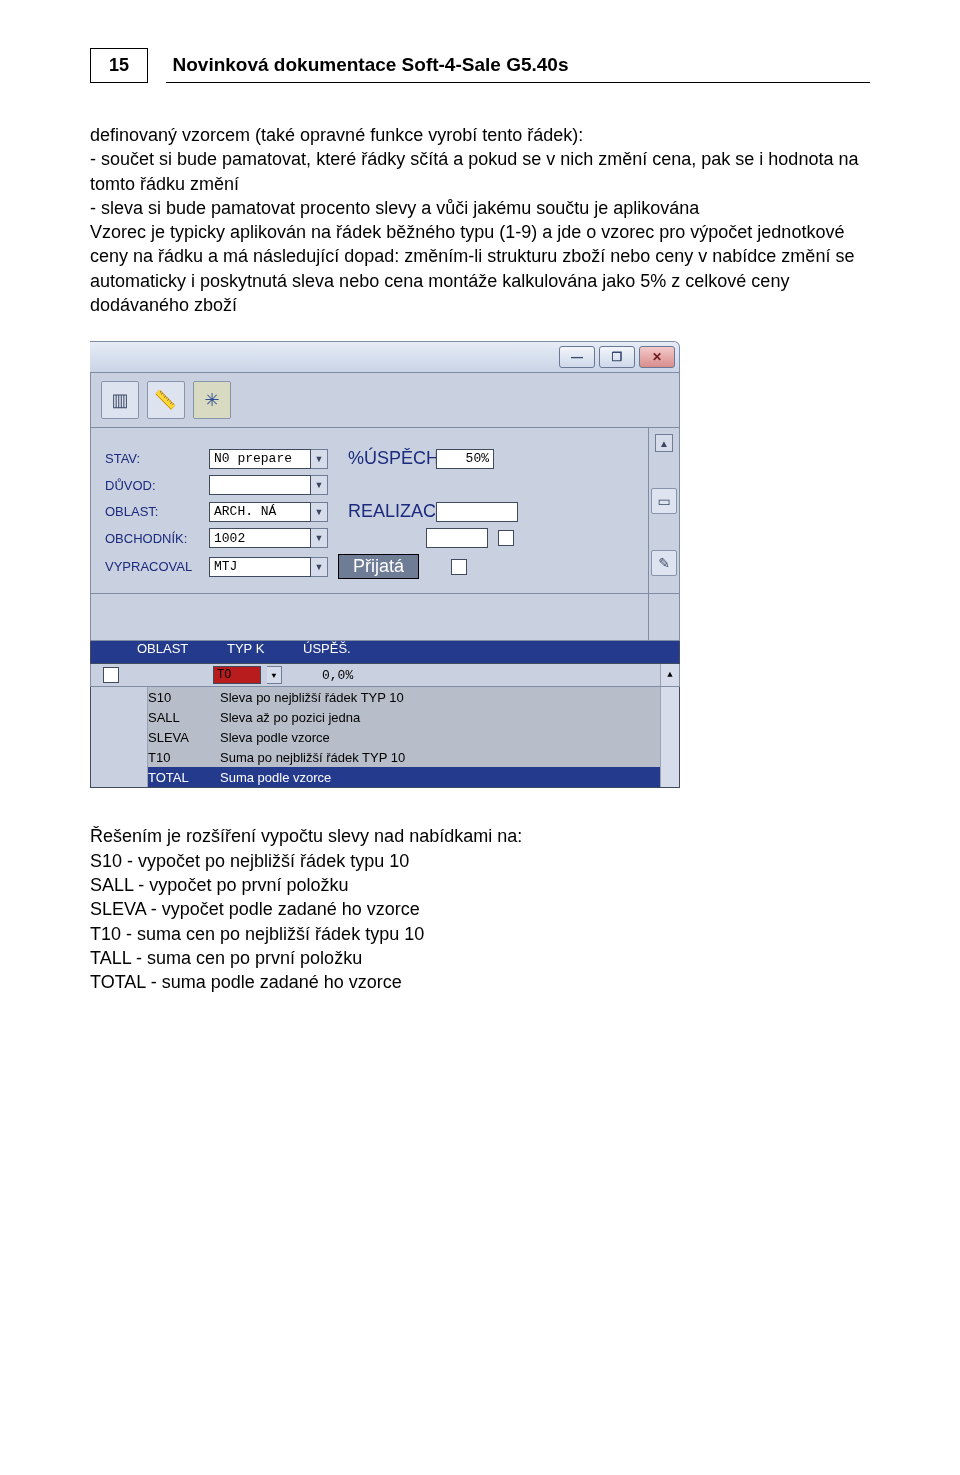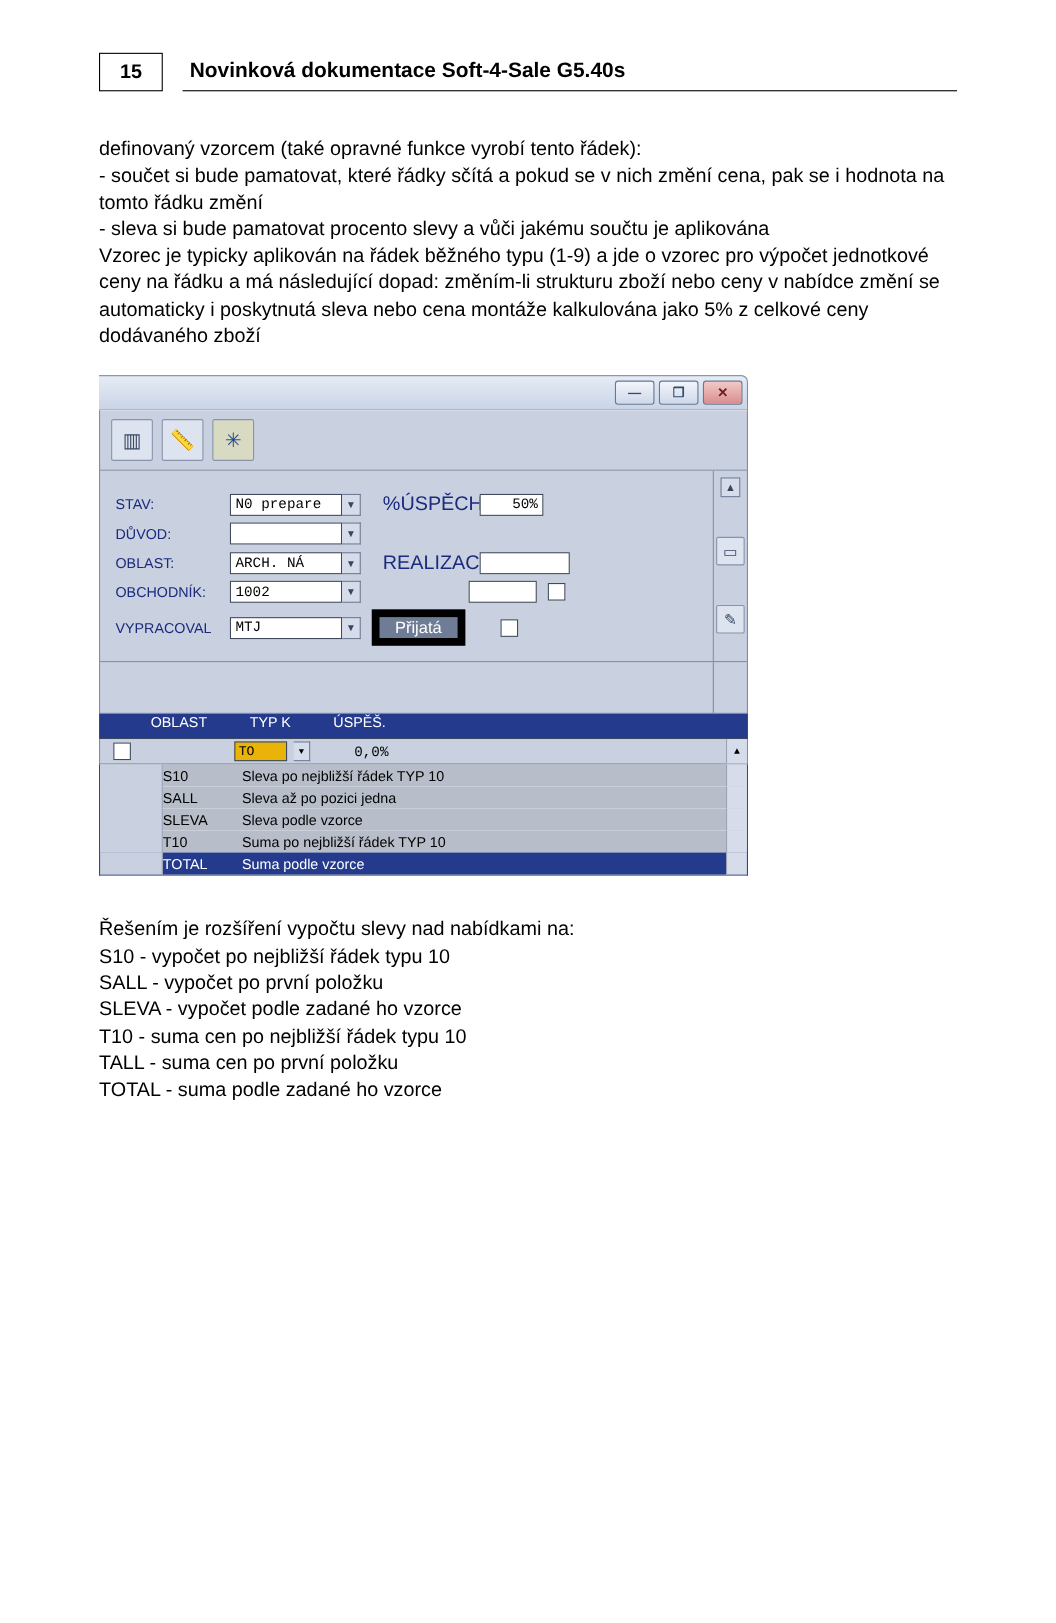--- a/index.html
+++ b/index.html
@@ -17,35 +17,35 @@
   .tool-icon{width:36px;height:36px;border:1px solid #8794ab;background:#dde3ef;border-radius:2px;display:flex;align-items:center;justify-content:center;font-size:18px;color:#3a4965;cursor:pointer}
   .tool-icon.sun{background:#d8dbc1;color:#2b4a8f}
   .scroll-area{display:flex}
   .form-panel{flex:1;background:#c9d1e0;border:1px solid #7e8ca4;border-top:none;padding:20px 14px 8px 14px}
   .form-row{display:flex;align-items:center;margin-bottom:6px}
   .form-label{width:104px;font-family:Verdana,Arial,sans-serif;font-size:13px;color:#1b2a7c}
   .form-field{background:#fff;border:1px solid #404a5e;height:18px;font-family:"Courier New",monospace;font-size:13px;padding:0 4px;display:flex;align-items:center}
   .dropdown-btn{width:16px;height:18px;background:#d6dcea;border:1px solid #6f7c95;border-left:none;display:flex;align-items:center;justify-content:center;font-size:9px;color:#3a4660;cursor:pointer}
   .form-label2{width:88px;font-family:Verdana,Arial,sans-serif;font-size:18px;color:#1b2a7c;margin-left:20px}
   .checkbox{width:14px;height:14px;background:#fff;border:1px solid #404a5e;margin-left:10px;cursor:pointer}
-  .btn-accept{background:#6f7c95;border:7px solid #000000;color:#fff;font-family:Verdana,Arial,sans-serif;font-size:15px;padding:1px 14px;margin-left:10px;cursor:pointer}
+  .btn-accept{background:#6f7c95;border:1px solid #000000;color:#fff;font-family:Verdana,Arial,sans-serif;font-size:18px;padding:1px 14px;margin-left:10px;cursor:pointer}
   .right-rail{width:30px;background:#c9d1e0;border:1px solid #7e8ca4;border-left:none;border-top:none;display:flex;flex-direction:column;align-items:center;padding-top:6px;gap:6px}
   .rail-scroll-up{width:16px;height:16px;background:#d6dcea;border:1px solid #6f7c95;display:flex;align-items:center;justify-content:center;font-size:10px;color:#3a4660;cursor:pointer}
   .rail-icon{width:24px;height:24px;border:1px solid #8794ab;background:#dde3ef;border-radius:2px;display:flex;align-items:center;justify-content:center;font-size:14px;color:#3a4965;margin-top:30px;cursor:pointer}
   .middle-gap{height:46px;background:#c9d1e0;border:1px solid #7e8ca4;border-top:none;display:flex}
   .middle-gap .right{width:30px;border-left:1px solid #7e8ca4;margin-left:auto}
   .list-header{background:#243a8c;color:#fff;font-family:Verdana,Arial,sans-serif;font-size:13px;display:flex;height:22px;align-items:flex-start;border:1px solid #404a5e;border-top:none}
   .lh-pad{width:40px}
   .lh-col1{width:90px;padding-left:6px}
   .lh-col2{width:76px}
   .lh-col3{flex:1}
   .lh-scroll{width:18px}
   .first-row{background:#c9d1e0;border:1px solid #7e8ca4;border-top:none;display:flex;align-items:center;height:22px;font-family:"Courier New",monospace;font-size:13px;color:#000}
   .fr-chk{width:14px;height:14px;background:#fff;border:1px solid #404a5e;margin:0 6px 0 12px;cursor:pointer}
-  .fr-field{background:#eab308;border:1px solid #404a5e;height:16px;width:40px;margin-right:6px;font-family:"Courier New",monospace;font-size:12px;display:flex;align-items:center;padding:0 3px}
+  .fr-field{background:#b91c1c;border:1px solid #404a5e;height:16px;width:40px;margin-right:6px;font-family:"Courier New",monospace;font-size:12px;display:flex;align-items:center;padding:0 3px}
   .fr-dd{width:14px;height:16px;background:#d6dcea;border:1px solid #6f7c95;border-left:none;display:flex;align-items:center;justify-content:center;font-size:8px;margin-right:30px;cursor:pointer}
   .fr-val{margin-left:10px}
   .fr-scroll{width:18px;margin-left:auto;background:#d6dcea;border-left:1px solid #9aa3b6;height:100%;display:flex;align-items:center;justify-content:center;font-size:9px;cursor:pointer}
   .drop-list{border:1px solid #404a5e;border-top:none;font-family:Verdana,Arial,sans-serif;font-size:13px}
   .dl-row{display:flex;height:20px;align-items:center;background:#b8bec9;color:#000}
   .dl-row.sel{background:#243a8c;color:#fff}
   .dl-pad{width:56px;background:#c9d1e0;border-right:1px solid #9aa3b6;height:100%}
   .dl-code{width:72px;padding-left:0}
   .dl-desc{flex:1}
   .dl-scroll{width:18px;background:#d6dcea;border-left:1px solid #9aa3b6;height:100%}

